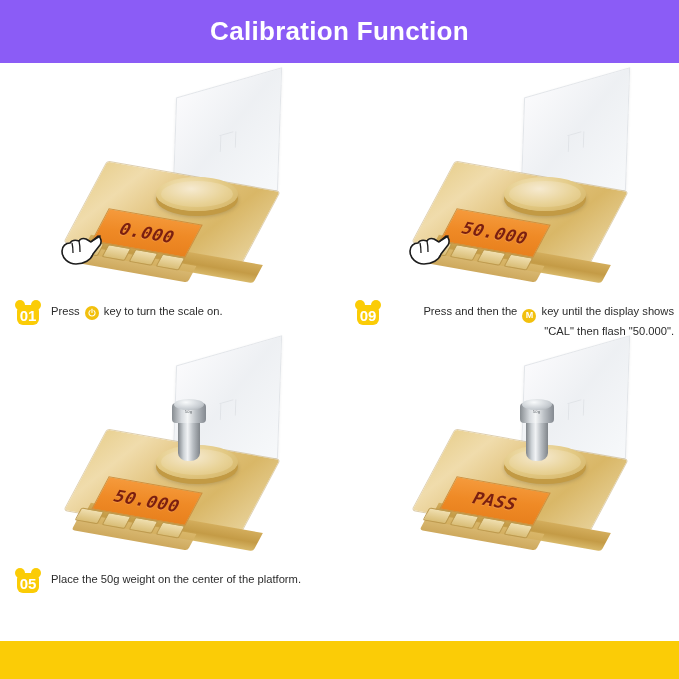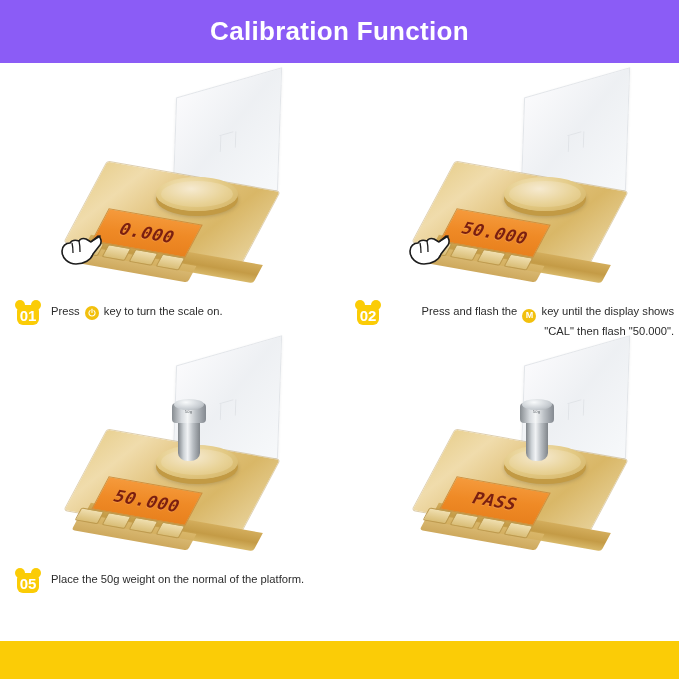--- a/index.html
+++ b/index.html
@@ -281,24 +281,24 @@
               <path d="M16 16 C17 20 17 23 17 26" fill="none" stroke="#1c1c1c" stroke-width="1.3"></path>
               <path d="M36 14 L44 9" fill="none" stroke="#1c1c1c" stroke-width="1.6" stroke-linecap="round"></path>
             </svg>
           </div>
         </div>
       </div>
       <div class="caption">
         <div class="badge">
           <div class="badge-ear l"></div>
           <div class="badge-ear r"></div>
-          <div class="badge-face">02</div>
+          <div class="badge-face">09</div>
         </div>
         <div class="caption-text">
-          <span>Press and flash the</span>
+          <span>Press and then the</span>
           <span class="inline-key">M</span>
           <span>key until the display shows "CAL" then flash "50.000".</span>
         </div>
       </div>
     </div>
 
     <div class="cell cell-3">
       <div class="scene">
         <div class="scale">
           <div class="lid">
@@ -326,21 +326,21 @@
             <div class="key"></div>
           </div>
         </div>
       </div>
       <div class="caption">
         <div class="badge">
           <div class="badge-ear l"></div>
           <div class="badge-ear r"></div>
           <div class="badge-face">05</div>
         </div>
-        <div class="caption-text">Place the 50g weight on the normal of the platform.</div>
+        <div class="caption-text">Place the 50g weight on the center of the platform.</div>
       </div>
     </div>
 
     <div class="cell cell-4">
       <div class="scene">
         <div class="scale">
           <div class="lid">
             <div class="lid-logo"></div>
           </div>
           <div class="body-top"></div>

